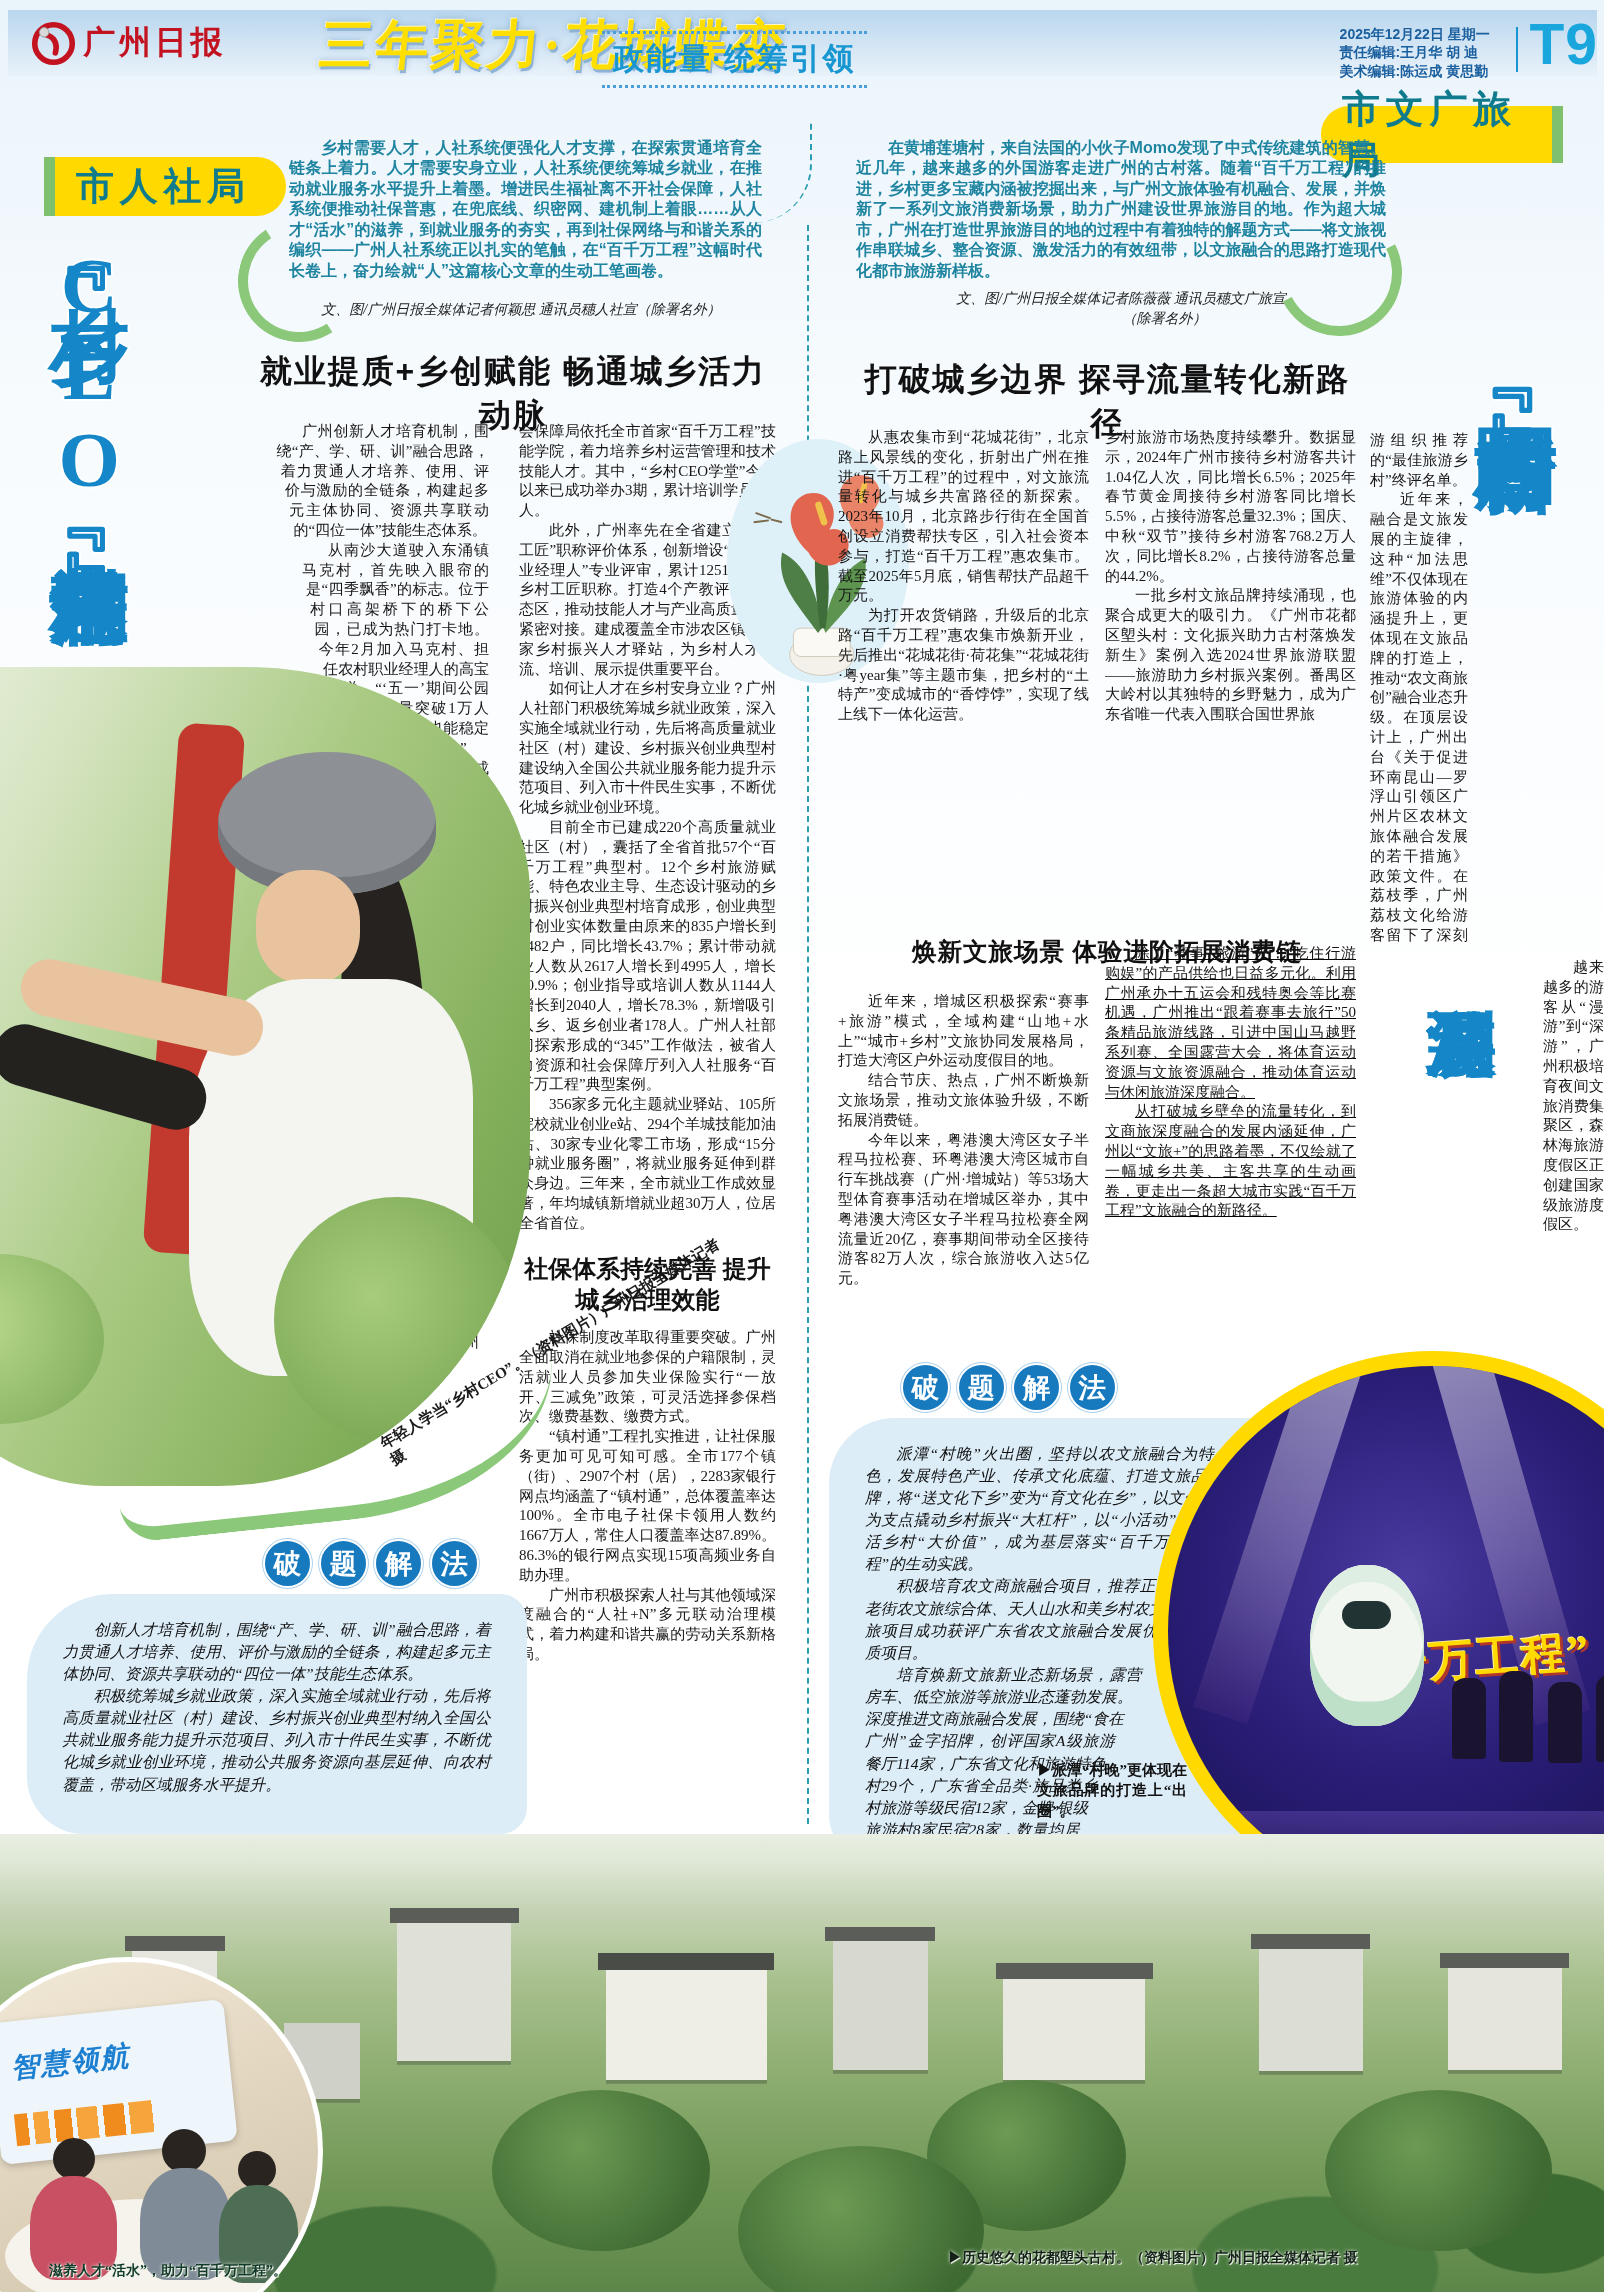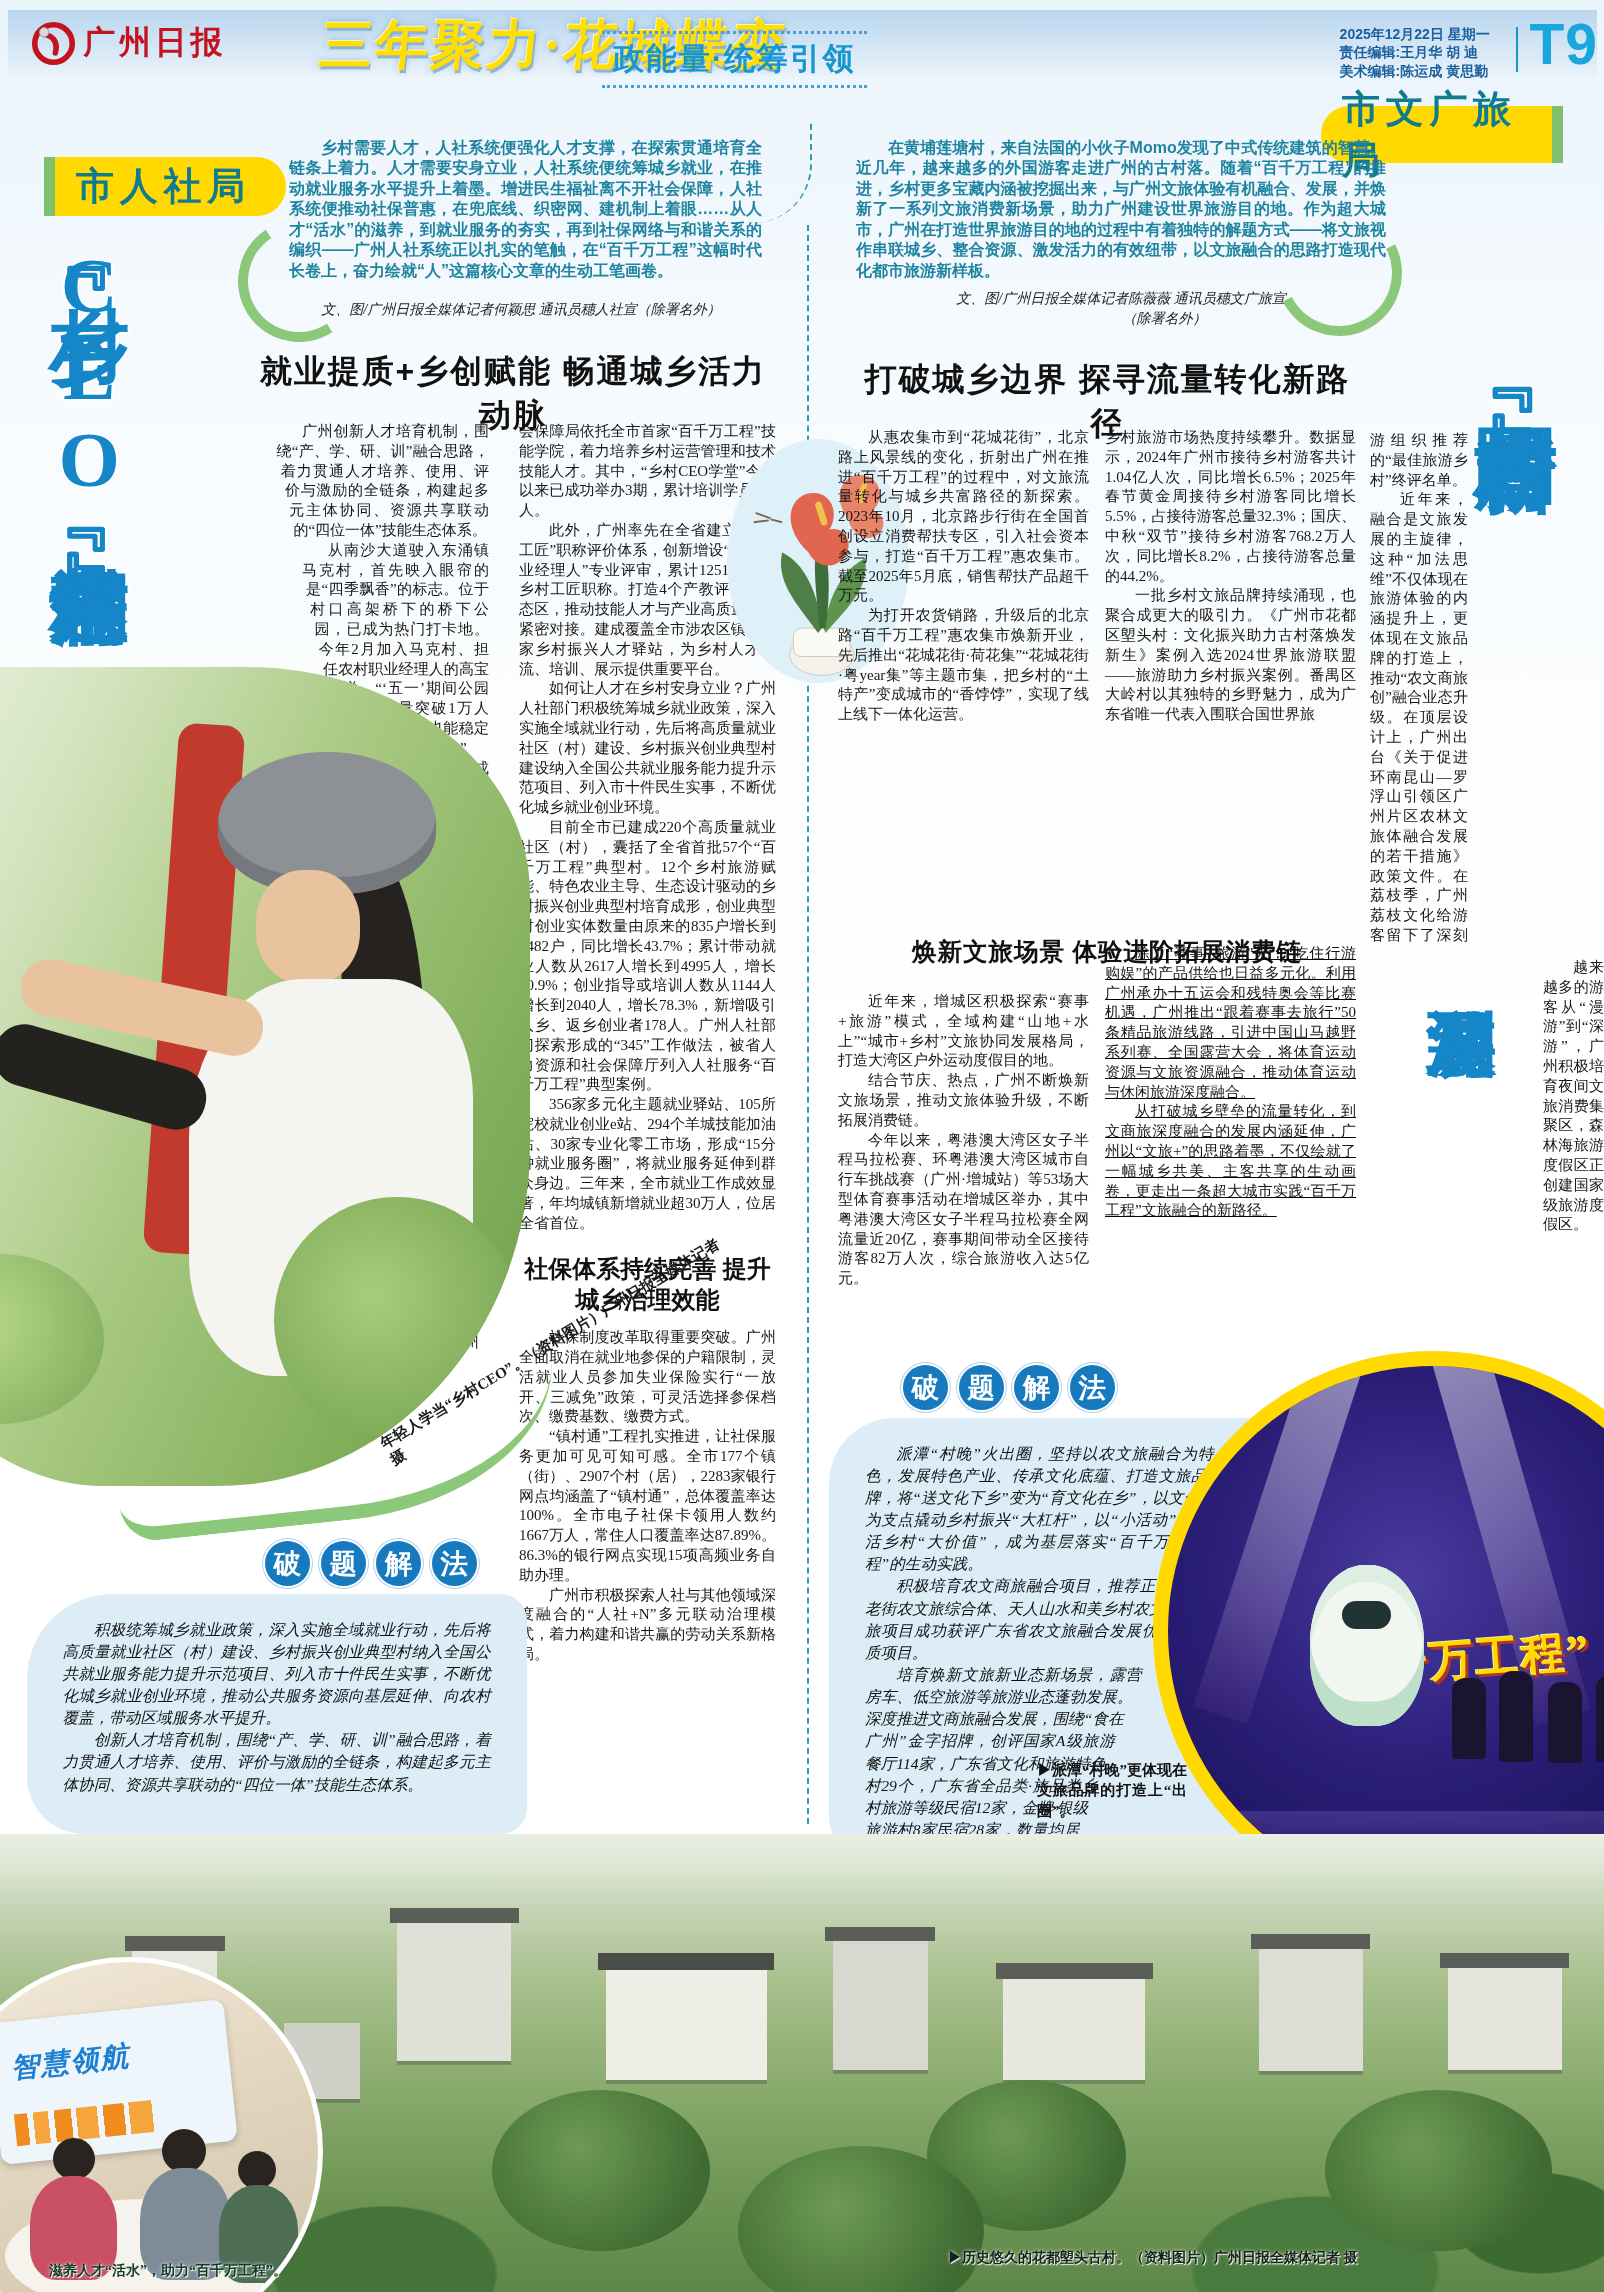--- a/index.html
+++ b/index.html
@@ -221,22 +221,22 @@
   <div class="diag-caption">年轻人学当“乡村CEO”。（资料图片）广州日报全媒体记者 摄</div>
 
   <div class="badge" style="left:263px;top:1539px;">
     <span>破</span>
     <span>题</span>
     <span>解</span>
     <span>法</span>
   </div>
   <div class="sol-box" style="left:26.5px;top:1594px;width:500px;height:240px;border-radius:85px 26.5px 26.5px 57px;overflow:hidden;">
     <div class="inner">
+      <p>创新人才培育机制，围绕“产、学、研、训”融合思路，着力贯通人才培养、使用、评价与激励的全链条，构建起多元主体协同、资源共享联动的“四位一体”技能生态体系。</p>
       <p>积极统筹城乡就业政策，深入实施全域就业行动，先后将高质量就业社区（村）建设、乡村振兴创业典型村纳入全国公共就业服务能力提升示范项目、列入市十件民生实事，不断优化城乡就业创业环境，推动公共服务资源向基层延伸、向农村覆盖，带动区域服务水平提升。</p>
-      <p>创新人才培育机制，围绕“产、学、研、训”融合思路，着力贯通人才培养、使用、评价与激励的全链条，构建起多元主体协同、资源共享联动的“四位一体”技能生态体系。</p>
 
     </div>
   </div>
 
   <div class="art-headline" style="left:852px;top:358px;width:511px;">打破城乡边界 探寻流量转化新路径</div>
 
   <div class="col" style="left:838px;top:428px;width:251px;height:478px;">
     <p>从惠农集市到“花城花街”，北京路上风景线的变化，折射出广州在推进“百千万工程”的过程中，对文旅流量转化与城乡共富路径的新探索。2023年10月，北京路步行街在全国首创设立消费帮扶专区，引入社会资本参与，打造“百千万工程”惠农集市。截至2025年5月底，销售帮扶产品超千万元。</p>
     <p>为打开农货销路，升级后的北京路“百千万工程”惠农集市焕新开业，先后推出“花城花街·荷花集”“花城花街·粤year集”等主题市集，把乡村的“土特产”变成城市的“香饽饽”，实现了线上线下一体化运营。</p>
   </div>

